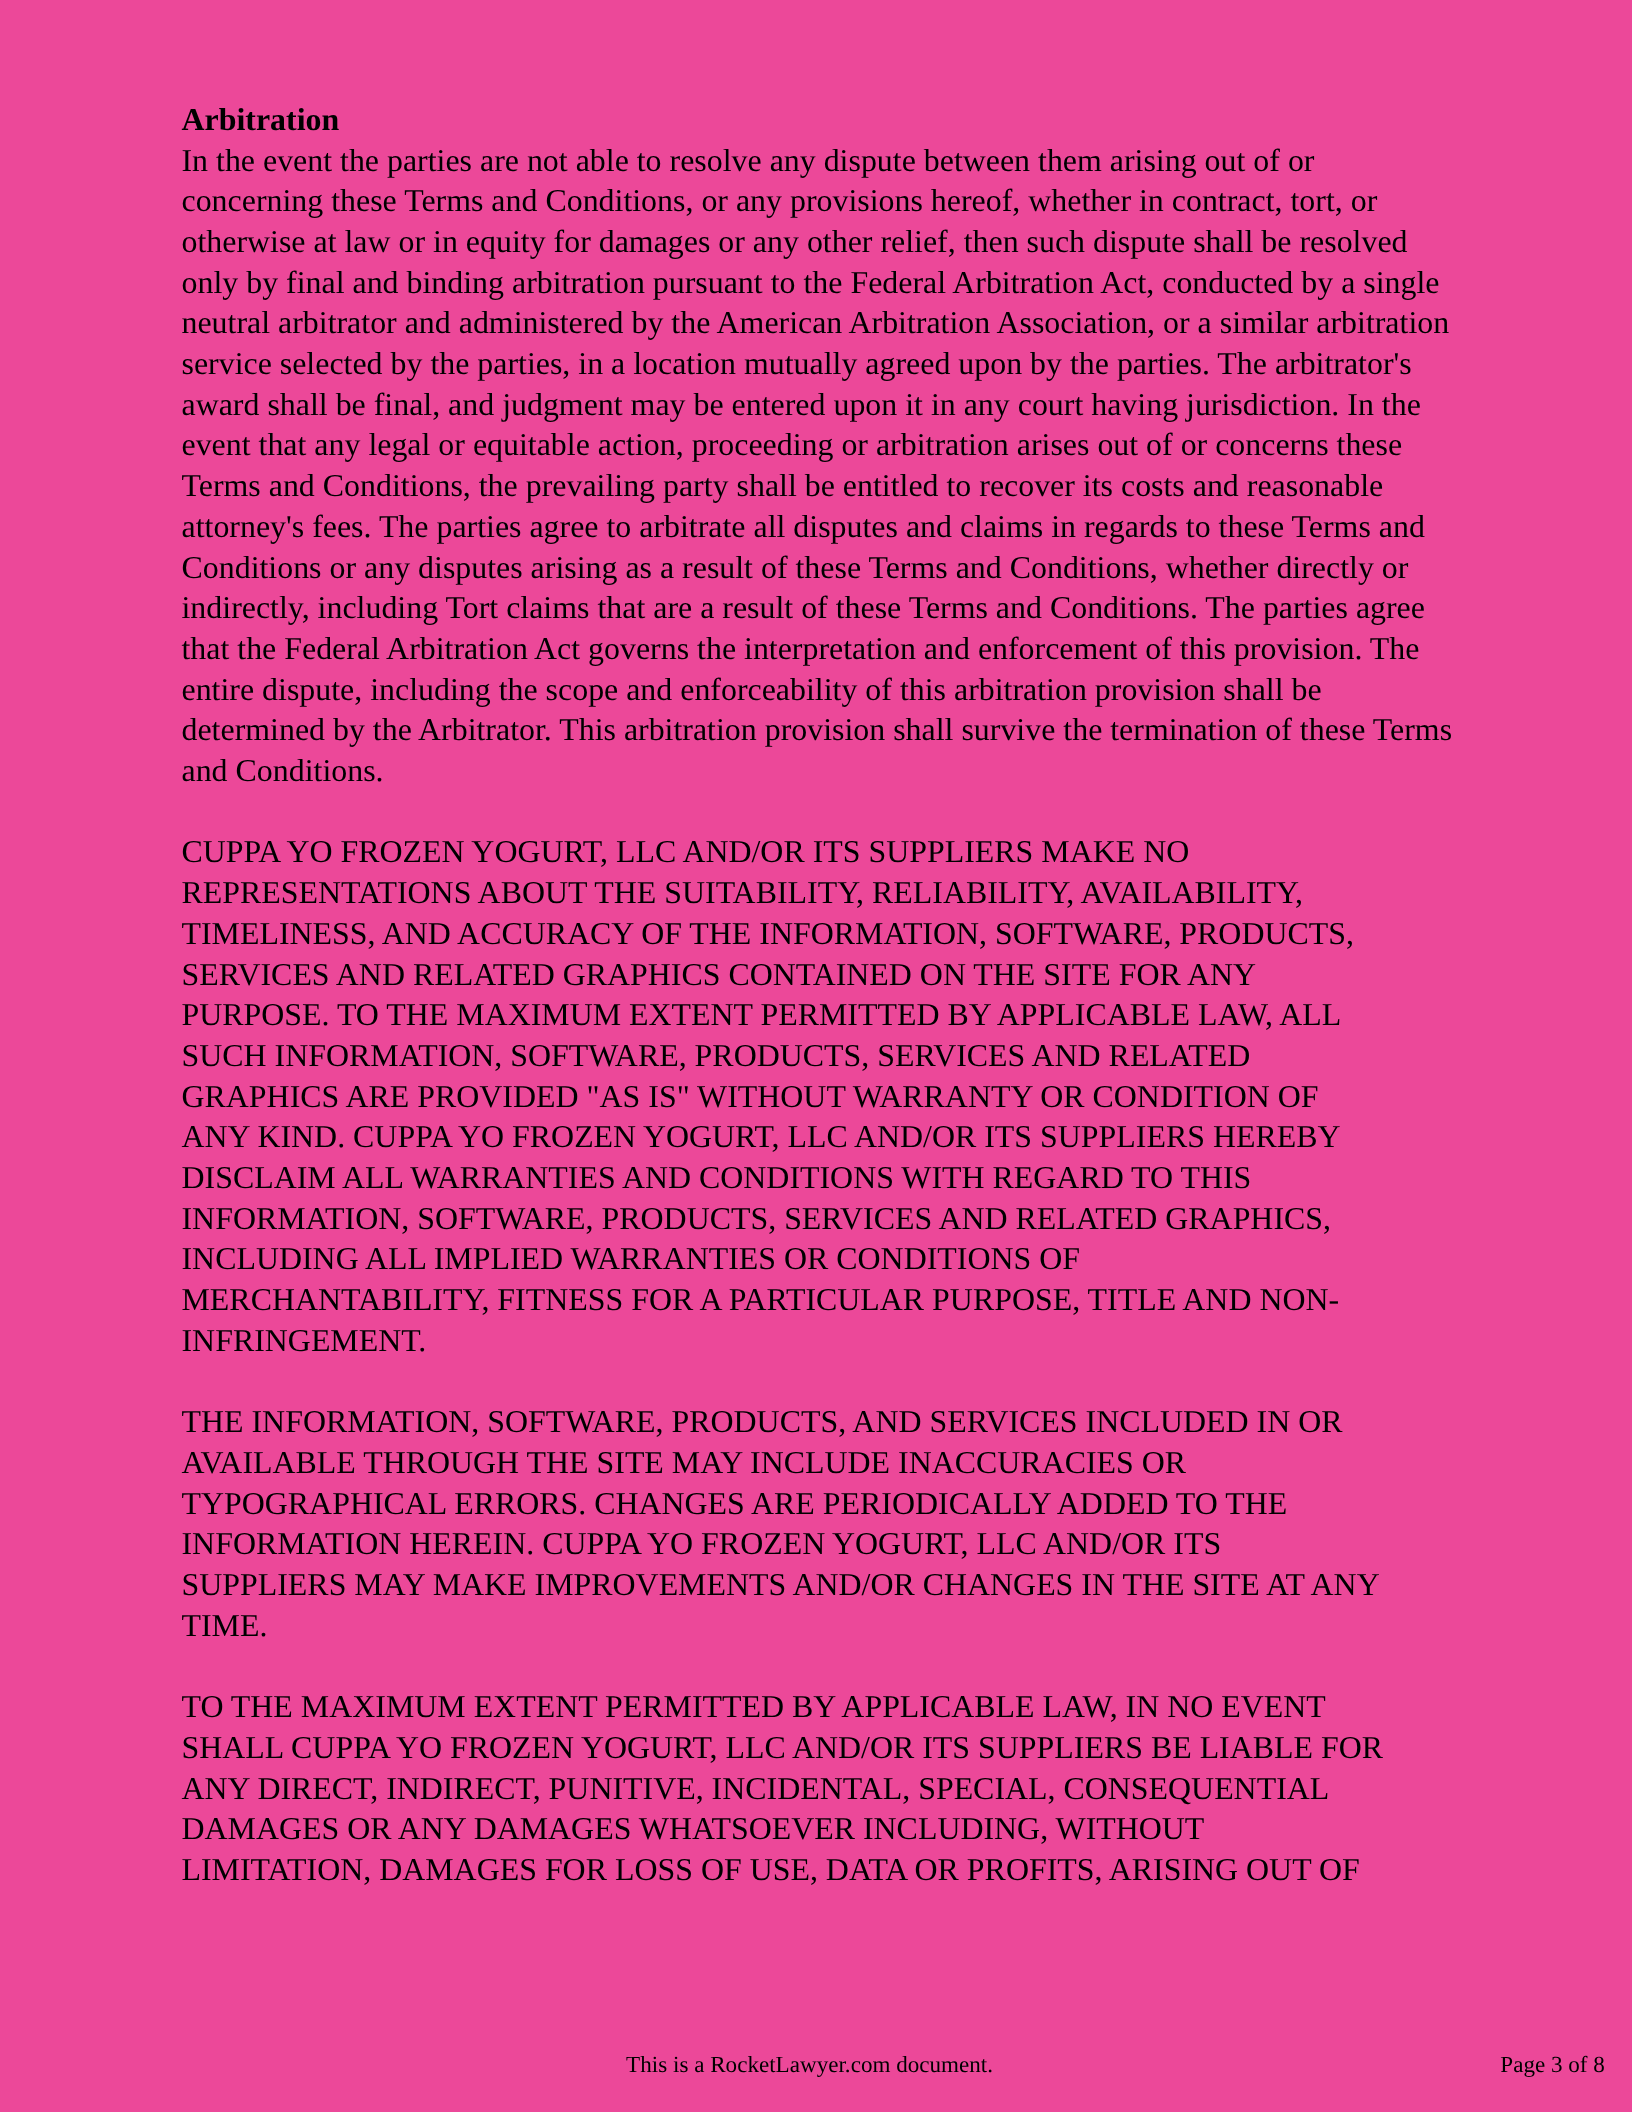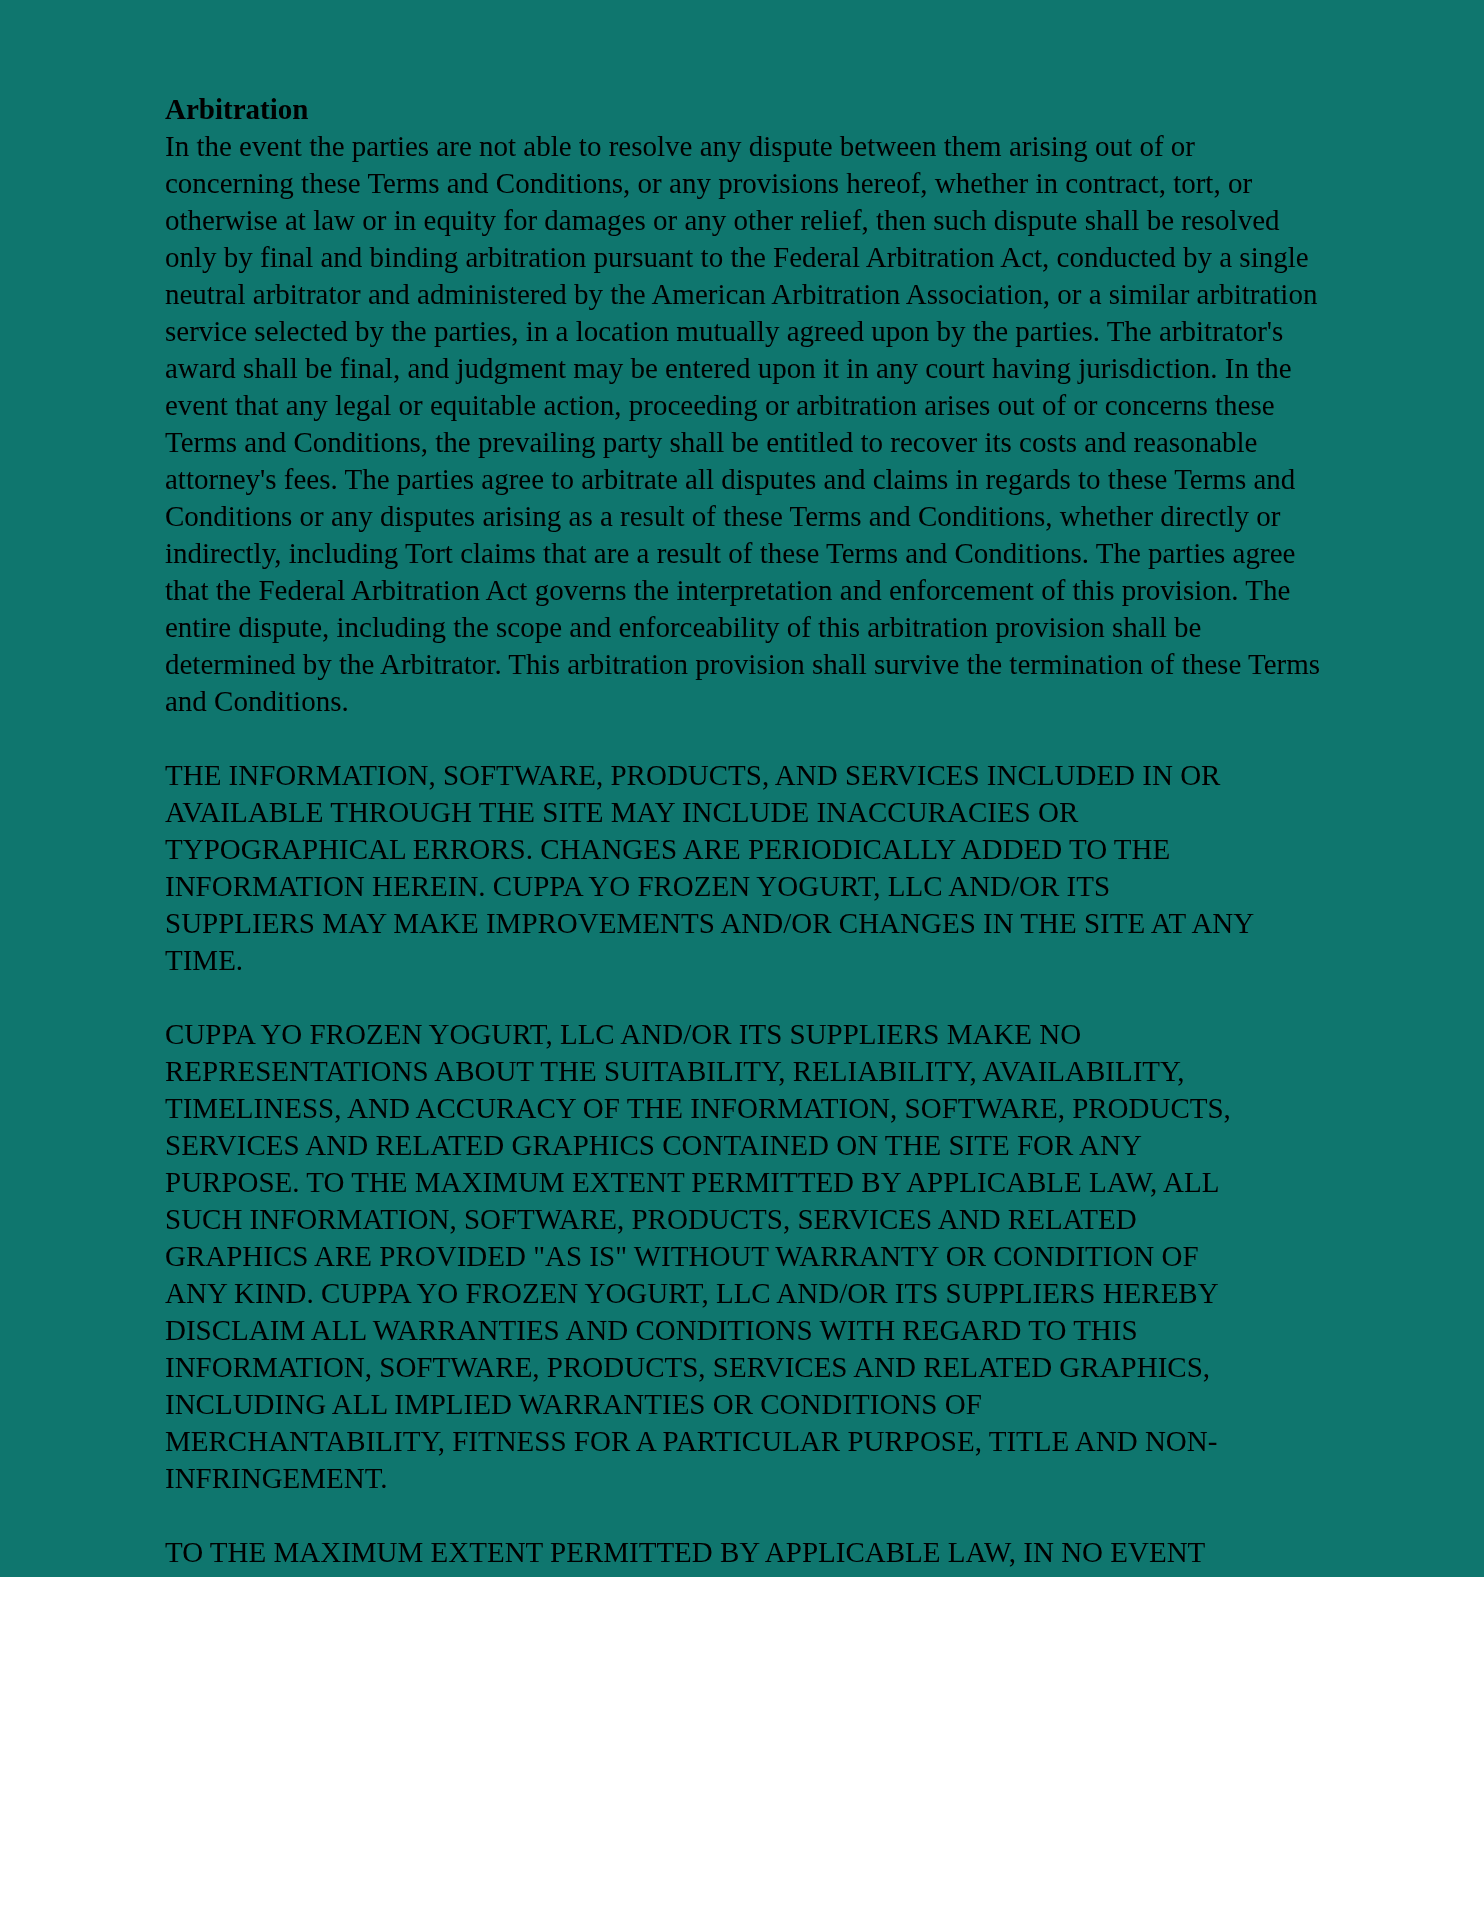--- a/index.html
+++ b/index.html
@@ -3,22 +3,22 @@
 <meta charset="utf-8">
 <style>
   html, body {
     margin: 0;
     padding: 0;
     background: #ffffff;
   }
   .page {
     position: relative;
     width: 1484px;
-    height: 1577px;
-    background: #0f766e;
+    height: 1920px;
+    background: #ec4899;
     color: #000000;
     font-family: "Liberation Serif", serif;
     overflow: hidden;
   }
   .content {
     position: absolute;
     left: 165px;
     top: 91px;
     width: 1280px;
     font-size: 29px;
@@ -72,39 +72,39 @@
 award shall be final, and judgment may be entered upon it in any court having jurisdiction. In the
 event that any legal or equitable action, proceeding or arbitration arises out of or concerns these
 Terms and Conditions, the prevailing party shall be entitled to recover its costs and reasonable
 attorney's fees. The parties agree to arbitrate all disputes and claims in regards to these Terms and
 Conditions or any disputes arising as a result of these Terms and Conditions, whether directly or
 indirectly, including Tort claims that are a result of these Terms and Conditions. The parties agree
 that the Federal Arbitration Act governs the interpretation and enforcement of this provision. The
 entire dispute, including the scope and enforceability of this arbitration provision shall be
 determined by the Arbitrator. This arbitration provision shall survive the termination of these Terms
 and Conditions.</div>
-    <div class="para">THE INFORMATION, SOFTWARE, PRODUCTS, AND SERVICES INCLUDED IN OR
-AVAILABLE THROUGH THE SITE MAY INCLUDE INACCURACIES OR
-TYPOGRAPHICAL ERRORS. CHANGES ARE PERIODICALLY ADDED TO THE
-INFORMATION HEREIN. CUPPA YO FROZEN YOGURT, LLC AND/OR ITS
-SUPPLIERS MAY MAKE IMPROVEMENTS AND/OR CHANGES IN THE SITE AT ANY
-TIME.</div>
     <div class="para">CUPPA YO FROZEN YOGURT, LLC AND/OR ITS SUPPLIERS MAKE NO
 REPRESENTATIONS ABOUT THE SUITABILITY, RELIABILITY, AVAILABILITY,
 TIMELINESS, AND ACCURACY OF THE INFORMATION, SOFTWARE, PRODUCTS,
 SERVICES AND RELATED GRAPHICS CONTAINED ON THE SITE FOR ANY
 PURPOSE. TO THE MAXIMUM EXTENT PERMITTED BY APPLICABLE LAW, ALL
 SUCH INFORMATION, SOFTWARE, PRODUCTS, SERVICES AND RELATED
 GRAPHICS ARE PROVIDED "AS IS" WITHOUT WARRANTY OR CONDITION OF
 ANY KIND. CUPPA YO FROZEN YOGURT, LLC AND/OR ITS SUPPLIERS HEREBY
 DISCLAIM ALL WARRANTIES AND CONDITIONS WITH REGARD TO THIS
 INFORMATION, SOFTWARE, PRODUCTS, SERVICES AND RELATED GRAPHICS,
 INCLUDING ALL IMPLIED WARRANTIES OR CONDITIONS OF
 MERCHANTABILITY, FITNESS FOR A PARTICULAR PURPOSE, TITLE AND NON-
 INFRINGEMENT.</div>
+    <div class="para">THE INFORMATION, SOFTWARE, PRODUCTS, AND SERVICES INCLUDED IN OR
+AVAILABLE THROUGH THE SITE MAY INCLUDE INACCURACIES OR
+TYPOGRAPHICAL ERRORS. CHANGES ARE PERIODICALLY ADDED TO THE
+INFORMATION HEREIN. CUPPA YO FROZEN YOGURT, LLC AND/OR ITS
+SUPPLIERS MAY MAKE IMPROVEMENTS AND/OR CHANGES IN THE SITE AT ANY
+TIME.</div>
     <div class="para last">TO THE MAXIMUM EXTENT PERMITTED BY APPLICABLE LAW, IN NO EVENT
 SHALL CUPPA YO FROZEN YOGURT, LLC AND/OR ITS SUPPLIERS BE LIABLE FOR
 ANY DIRECT, INDIRECT, PUNITIVE, INCIDENTAL, SPECIAL, CONSEQUENTIAL
 DAMAGES OR ANY DAMAGES WHATSOEVER INCLUDING, WITHOUT
 LIMITATION, DAMAGES FOR LOSS OF USE, DATA OR PROFITS, ARISING OUT OF</div>
   </div>
 
   <div class="footer">
     <span class="footer-center">This is a RocketLawyer.com document.</span>
     <span class="footer-right">Page 3 of 8</span>

